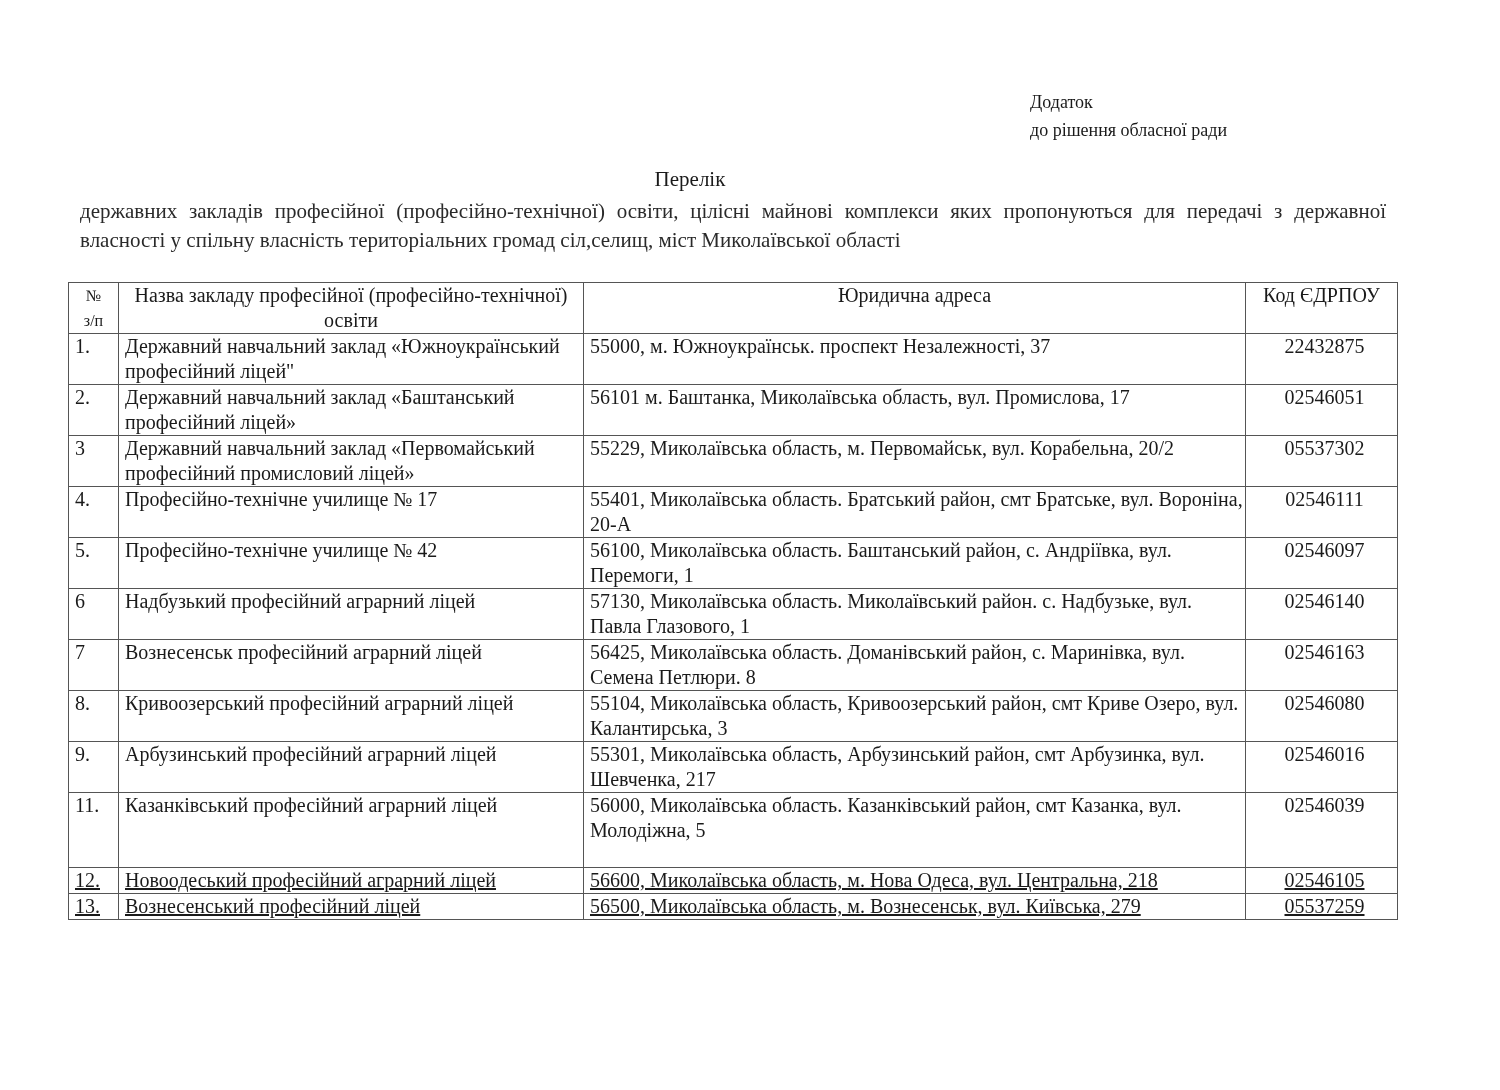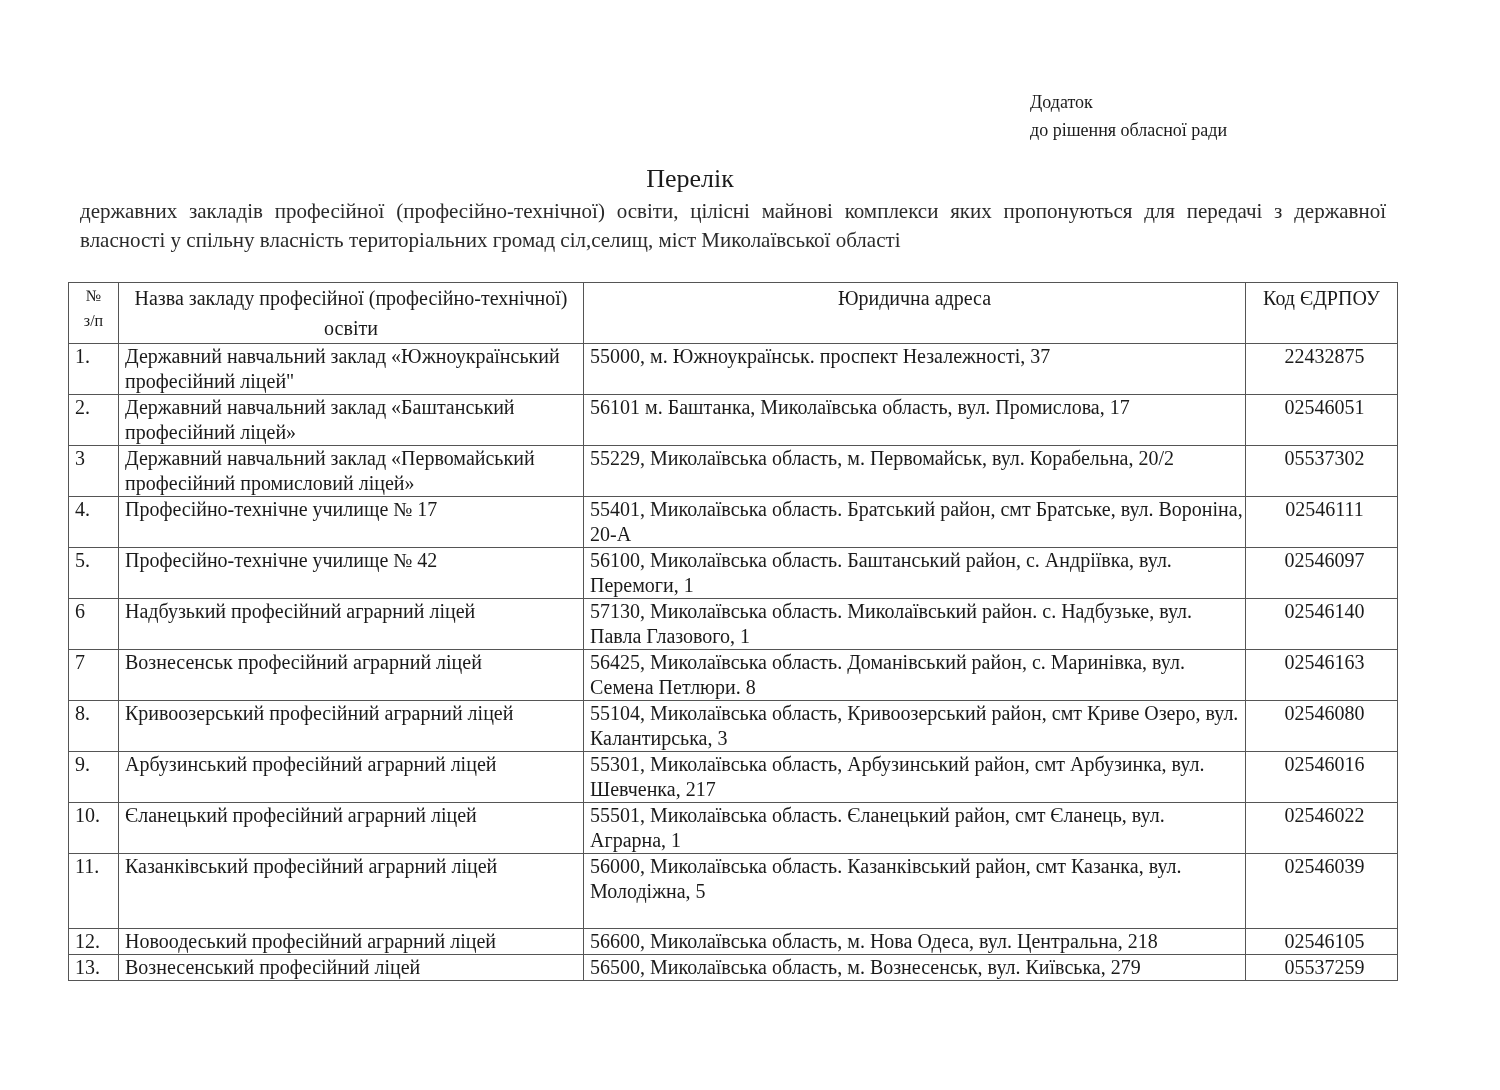--- a/index.html
+++ b/index.html
@@ -7,21 +7,21 @@
     width: 1500px; height: 1090px; position: relative; overflow: hidden;
     font-family: "Liberation Serif", "DejaVu Serif", serif;
     color: #1a1a1a;
   }
   .annex {
     position: absolute; left: 1030px; top: 88px;
     font-size: 18px; line-height: 28px;
   }
   .title {
     position: absolute; left: 0; width: 1380px; top: 167px;
-    text-align: center; font-size: 26px; line-height: 24px;
+    text-align: center; font-size: 21px; line-height: 24px;
   }
   .subtitle {
     position: absolute; left: 80px; width: 1306px; top: 197px;
     font-size: 21px; line-height: 29px;
     text-align: justify; text-align-last: left;
     color: #2a2a2a;
   }
   table.list {
     position: absolute; left: 68px; top: 282px;
     width: 1329px;
@@ -29,32 +29,32 @@
     table-layout: fixed;
     font-size: 20px;
   }
   table.list td, table.list th {
     border: 1px solid #555;
     vertical-align: top;
     padding: 0 0 0 6px;
     line-height: 25px;
     font-weight: normal;
   }
-  table.list th { text-align: center; padding: 0; line-height: 30px; }
+  table.list th { text-align: center; padding: 0; line-height: 25px; }
   table.list th.num { font-size: 16px; line-height: 25px; }
   col.c-num { width: 50px; }
   col.c-name { width: 465px; }
   col.c-addr { width: 662px; }
   col.c-code { width: 152px; }
   td.num { padding-left: 8px; }
   td.code { text-align: center; padding-left: 0; }
   tr.h-hdr { height: 50px; }
   tr.h2 { height: 50px; }
   tr.h3 { height: 75px; }
-  tr.h1 { height: 26px; }
+  tr.h1 { height: 26px; text-decoration: underline; }
   table.list td.dash-l { border-left: 1px dashed #666; }
 </style>
 </head>
 <body>
 
 <div class="annex">
   <div>Додаток</div>
   <div>до рішення обласної ради</div>
 </div>
 
@@ -127,26 +127,20 @@
     <td class="dash-l">Кривоозерський професійний аграрний ліцей</td>
     <td>55104, Миколаївська область, Кривоозерський район, смт Криве Озеро, вул. Калантирська, 3</td>
     <td class="code">02546080</td>
   </tr>
       <tr class="h2">
     <td class="num">9.</td>
     <td class="dash-l">Арбузинський професійний аграрний ліцей</td>
     <td>55301, Миколаївська область, Арбузинський район, смт Арбузинка, вул. Шевченка, 217</td>
     <td class="code">02546016</td>
   </tr>
-      <tr class="h2">
-    <td class="num">10.</td>
-    <td class="dash-l">Єланецький професійний аграрний ліцей</td>
-    <td>55501, Миколаївська область. Єланецький район, смт Єланець, вул. Аграрна, 1</td>
-    <td class="code">02546022</td>
-  </tr>
       <tr class="h3">
     <td class="num">11.</td>
     <td class="dash-l">Казанківський професійний аграрний ліцей</td>
     <td>56000, Миколаївська область. Казанківський район, смт Казанка, вул. Молодіжна, 5</td>
     <td class="code">02546039</td>
   </tr>
       <tr class="h1">
     <td class="num">12.</td>
     <td class="dash-l">Новоодеський професійний аграрний ліцей</td>
     <td>56600, Миколаївська область, м. Нова Одеса, вул. Центральна, 218</td>

